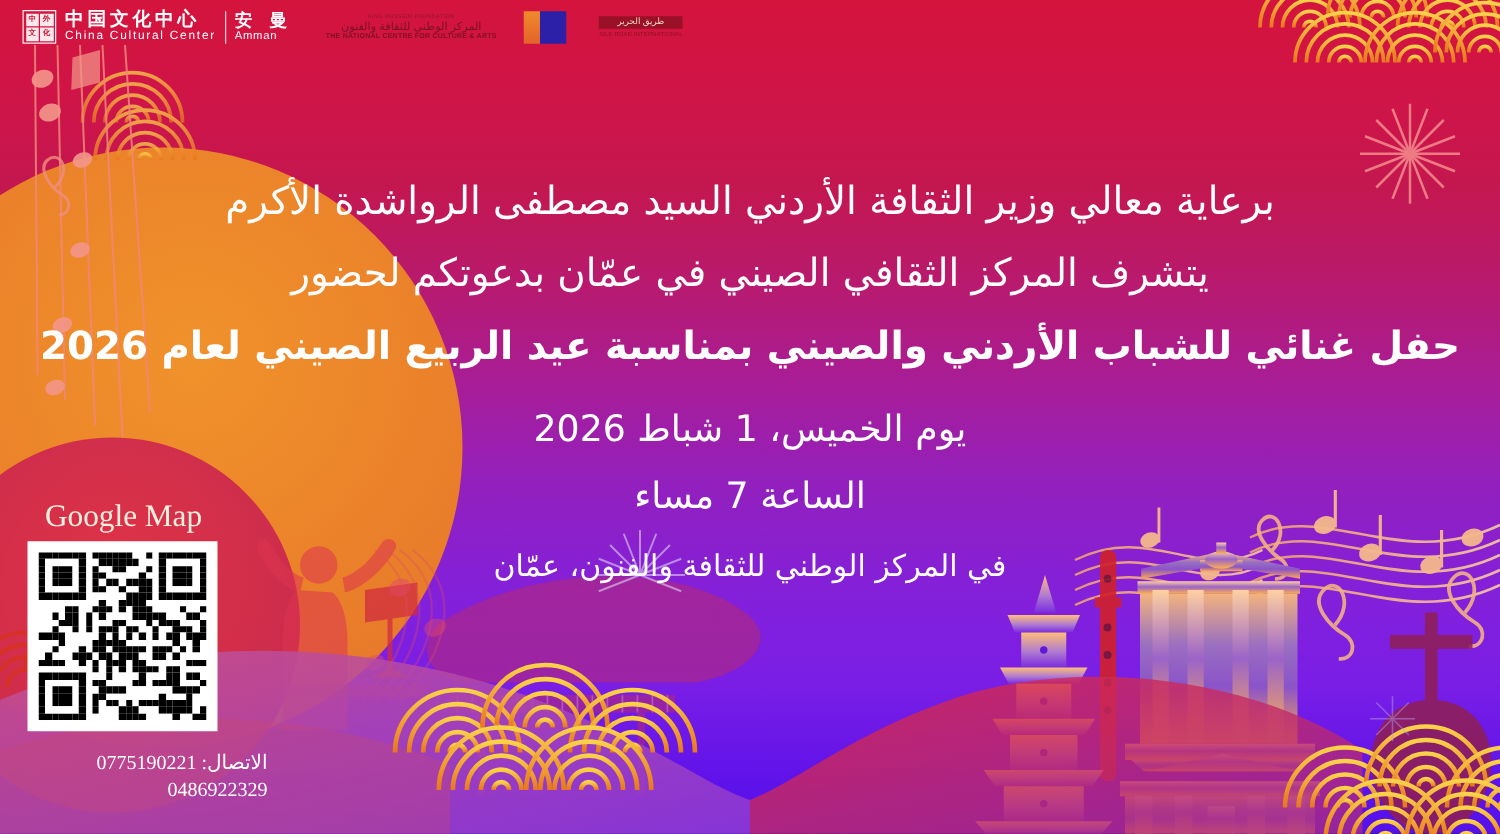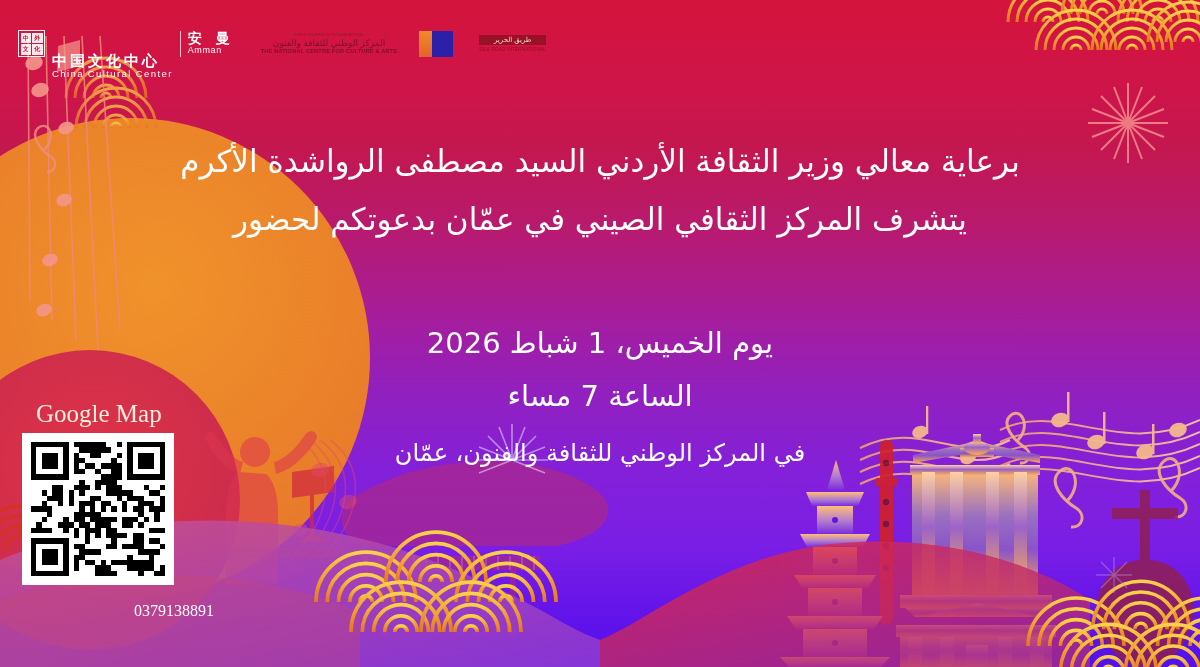--- a/index.html
+++ b/index.html
@@ -29,21 +29,21 @@
     opacity:.9;
   }
 
   
   .logobar{position:absolute;left:18px;top:8px;display:flex;align-items:center;gap:14px;z-index:40;}
   .ccc{display:flex;align-items:center;gap:7px;}
   .seal{width:27px;height:27px;border:1.6px solid rgba(255,255,255,.92);display:grid;
         grid-template-columns:1fr 1fr;grid-template-rows:1fr 1fr;gap:1px;padding:1.5px;}
   .seal i{background:rgba(255,255,255,.9);font-style:normal;font-size:6px;line-height:1;
           color:#c8102e;display:flex;align-items:center;justify-content:center;font-weight:bold;}
-  .cn-top{font-size:15px;letter-spacing:3px;color:#fff;line-height:1.05;font-weight:bold;margin-top:45px;}
+  .cn-top{font-size:15px;letter-spacing:3px;color:#fff;line-height:1.05;font-weight:bold;}
   .cn-sub{font-size:9.5px;letter-spacing:1.4px;color:#fff;line-height:1.1;}
   .vdiv{width:1px;height:26px;background:rgba(255,255,255,.75);}
   .amm-top{font-size:14px;letter-spacing:5px;color:#fff;line-height:1.05;font-weight:bold;}
   .amm-sub{font-size:9px;letter-spacing:.6px;color:#fff;line-height:1.1;}
   .ncca{margin-left:12px;text-align:center;line-height:1.15;}
   .ncca .l1{font-size:4.3px;letter-spacing:.4px;color:#8e1630;}
   .ncca .l2{font-size:9px;color:#7a1128;direction:rtl;letter-spacing:.5px;}
   .ncca .l3{font-size:5.6px;font-weight:bold;color:#7d1026;letter-spacing:.2px;}
   .flagbox{margin-left:8px;display:flex;width:34px;height:26px;}
   .flagbox .a{width:13px;background:linear-gradient(#f08a2a,#e4622a);}
@@ -440,20 +440,21 @@
 
     <div class="silk">
       <div class="s1">طريق الحرير</div>
       <div class="s2">SILK ROAD INTERNATIONAL</div>
     </div>
   </div>
 
   <div class="content">
     <div class="line l-host">يتشرف المركز الثقافي الصيني في عمّان بدعوتكم لحضور</div>
     <div class="line l-patron">برعاية معالي وزير الثقافة الأردني السيد مصطفى الرواشدة الأكرم</div>
+    <div class="line l-event">حفل غنائي للشباب الأردني والصيني بمناسبة عيد الربيع الصيني لعام 2026</div>
     <div class="line l-date">يوم الخميس، 1 شباط 2026</div>
     <div class="line l-time">الساعة 7 مساء</div>
     <div class="line l-venue">في المركز الوطني للثقافة والفنون، عمّان</div>
   </div>
 
   <div class="qrwrap">
     <div class="gmap-label">Google Map</div>
     <div class="qr-card">
       <div class="qr" id="qr">
           <span></span>
@@ -1079,16 +1080,17 @@
           <span></span>
           <span style="background: rgb(255, 255, 255);"></span>
           <span style="background: rgb(255, 255, 255);"></span>
           <span></span>
           <span></span>
         </div>
     </div>
   </div>
 
   <div class="contact">
-    <div>0379138891</div>
+    <div>الاتصال: 0775190221</div>
+    <div>0486922329</div>
   </div>
 
 </div>
 
 </body></html>

